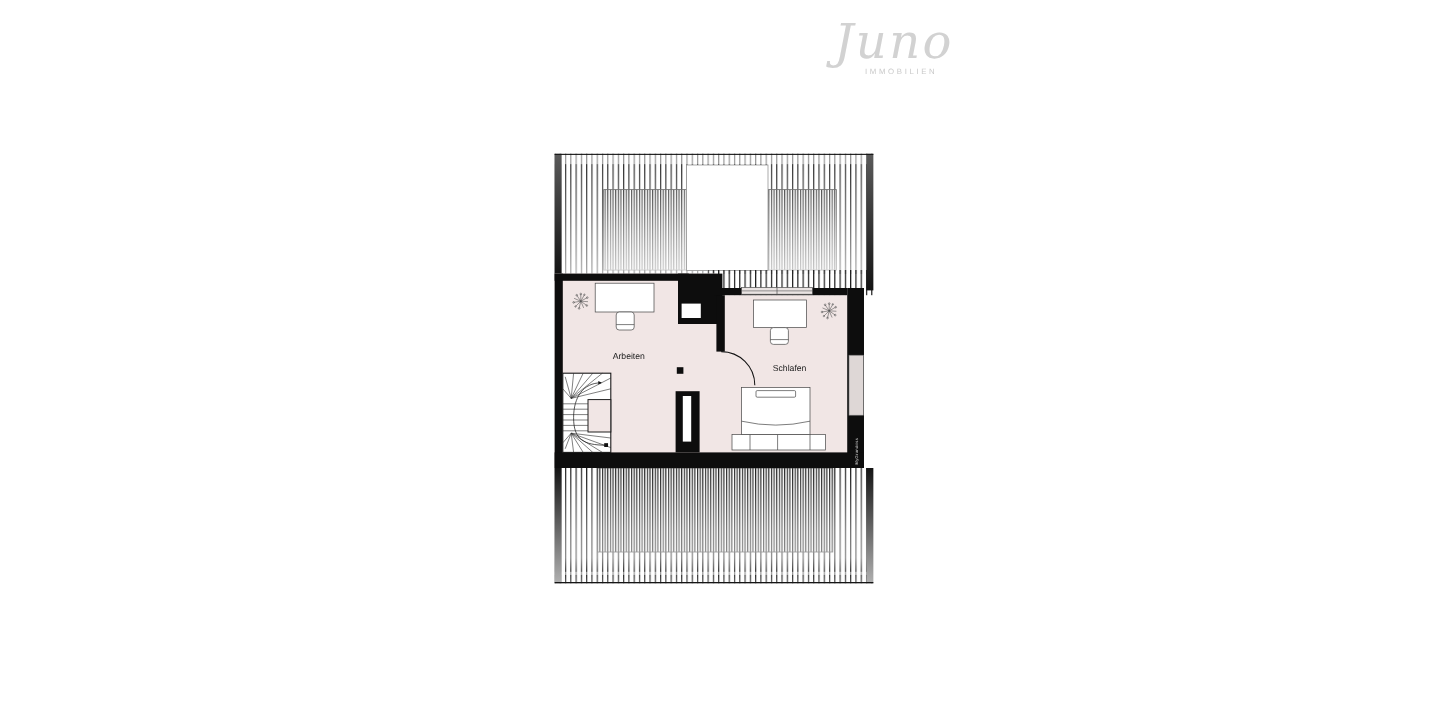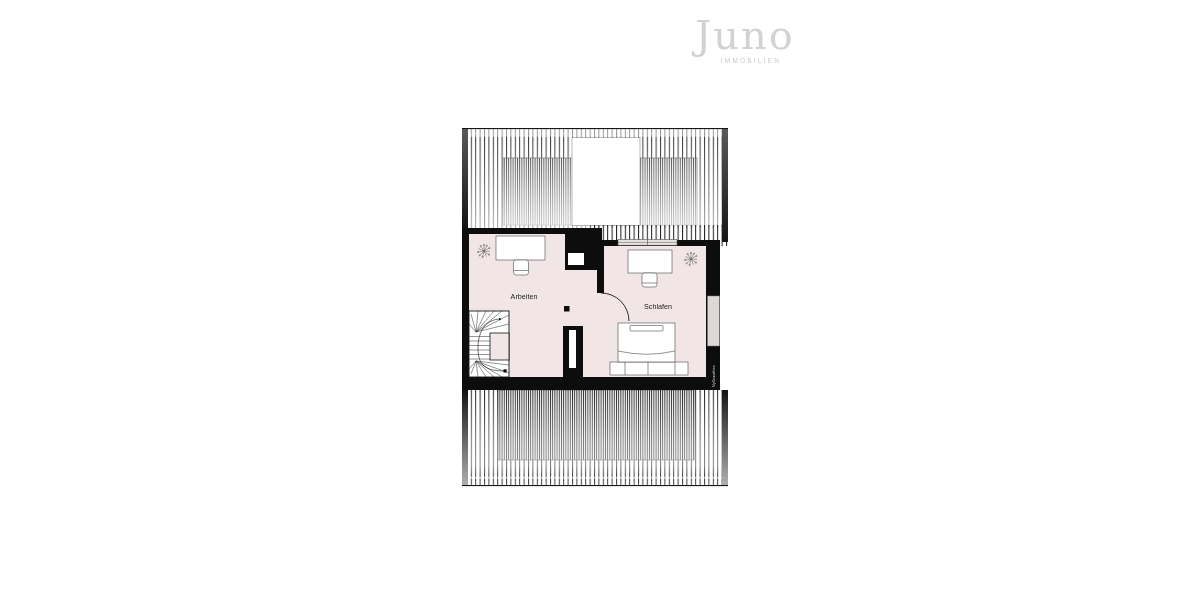--- a/index.html
+++ b/index.html
@@ -1,21 +1,21 @@
 <!DOCTYPE html>
 <html><head>
 <meta charset="utf-8">
 <style>
   html,body{margin:0;padding:0;}
   body{background:#ffffff;font-family:"Liberation Sans",sans-serif;}
   .page{position:relative;width:1200px;height:600px;background:#ffffff;overflow:hidden;}
   .logo{position:absolute;left:655px;top:14px;width:180px;text-align:center;user-select:none;}
   .logo-brand{
     font-family:"DejaVu Serif",serif;
-    font-weight:400;
+    font-style:italic;font-weight:400;
     font-size:40px;line-height:42px;letter-spacing:2px;
   }
   .logo-tagline{
     font-family:"Liberation Sans",sans-serif;
     font-size:6.5px;letter-spacing:2.2px;line-height:8px;
     margin-top:1px;text-indent:12px;
   }
   .plan{position:absolute;left:462px;top:128px;width:266px;height:360px;}
   svg text{font-family:"Liberation Sans",sans-serif;}
 </style>

